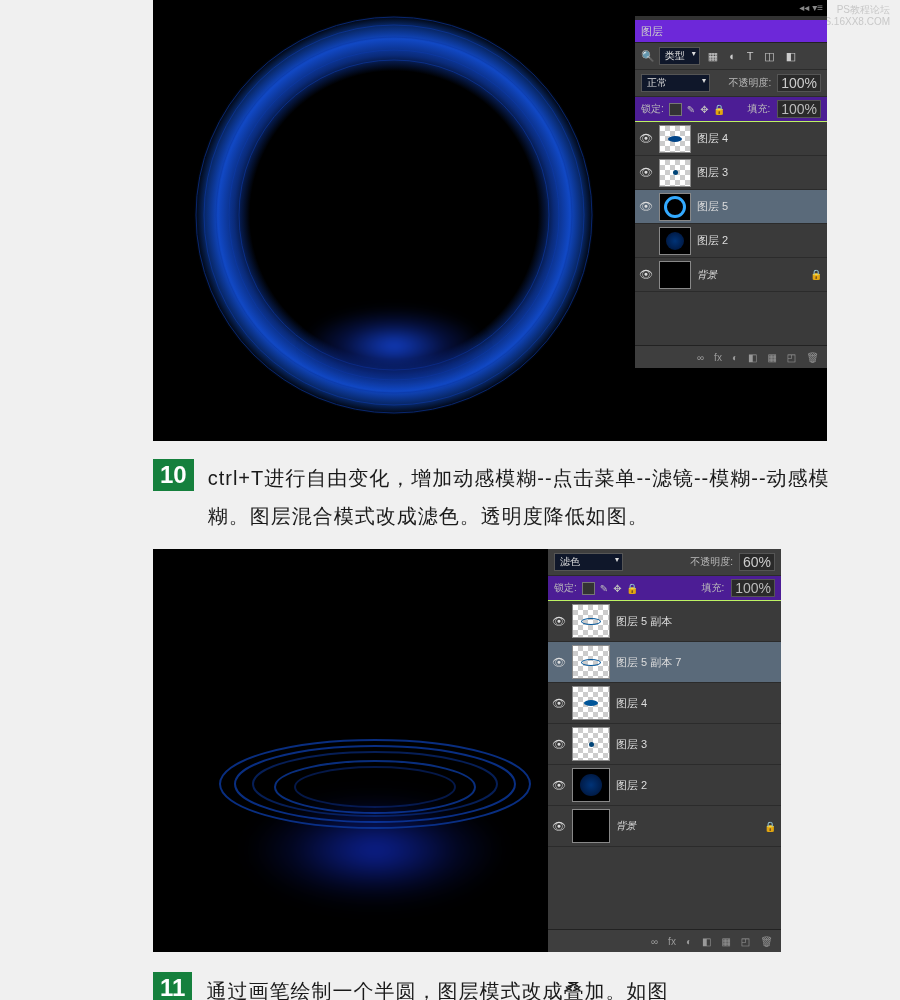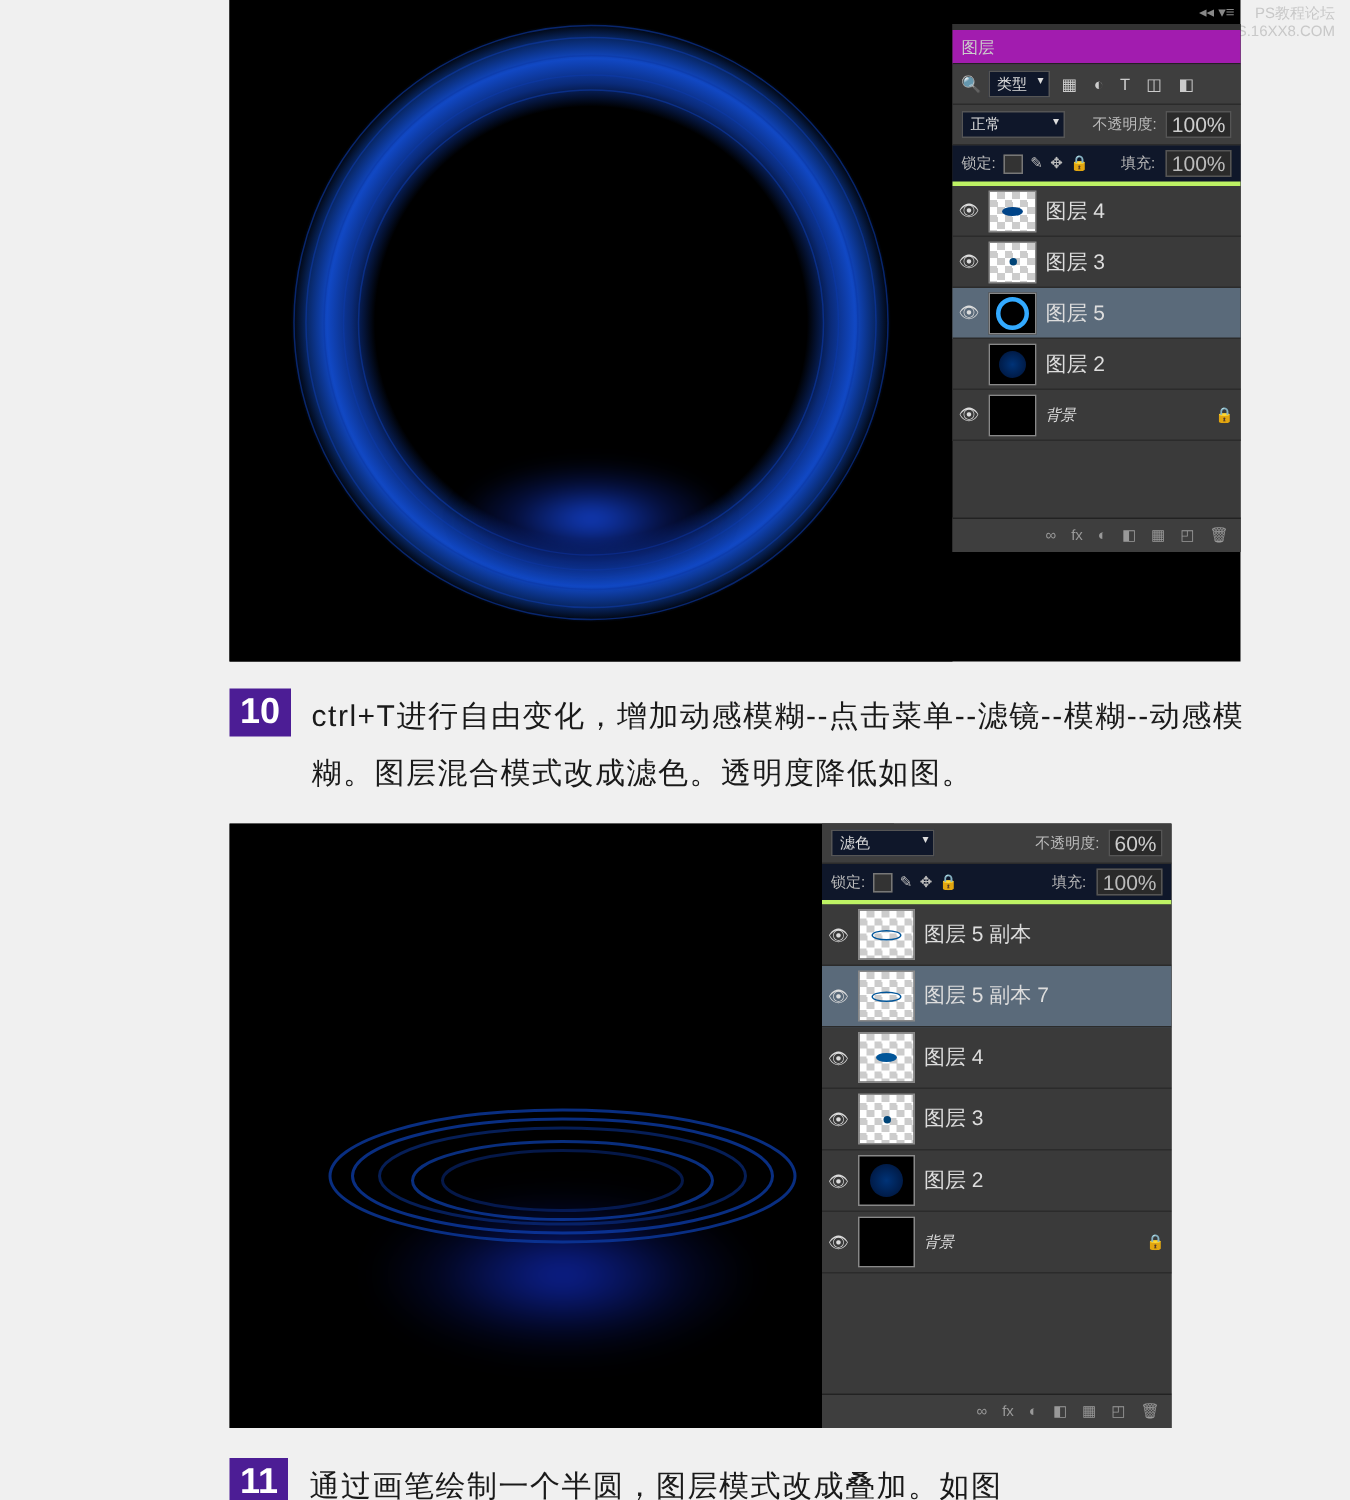--- a/index.html
+++ b/index.html
@@ -2,42 +2,42 @@
 <html><head>
 <meta charset="utf-8">
 <style>
 body{margin:0;background:#f0f0f0;font-family:"Microsoft YaHei",sans-serif;width:900px}
 .watermark{position:absolute;top:4px;right:10px;color:#c8c8c8;font-size:10px;text-align:right;line-height:1.2}
 .shot{position:relative;background:#000;margin:0 0 18px 153px}
 .shot1{width:674px;height:441px}
 .canvas1{position:absolute;left:0;top:0;width:482px;height:441px;background:#000}
 .panel{position:absolute;right:0;top:0;background:#3a3a3a;color:#ccc;font-size:11px}
 .panel1{width:192px;height:352px;top:16px}
-.p-head{background:#a21caf;display:flex;align-items:center;height:22px;padding:0 6px;border-bottom:1px solid #222;font-size:11px}
+.p-head{background:#6d28d9;display:flex;align-items:center;height:22px;padding:0 6px;border-bottom:1px solid #222;font-size:11px}
 .p-tabs{display:flex;gap:4px;padding:2px 4px;background:#323232;font-size:10px;position:relative}
 .p-tabs .mini{position:absolute;right:4px;top:-14px;font-size:10px;color:#888}
 .p-row{display:flex;align-items:center;gap:4px;padding:3px 6px;height:20px;border-bottom:1px solid #2b2b2b;background:#3e3e3e}
 .dd{background:#0f172a;border:1px solid #555;padding:1px 14px 1px 5px;font-size:10px;position:relative;color:#ddd}
 .dd:after{content:"▾";position:absolute;right:3px;top:1px;font-size:8px}
 .opac{margin-left:auto;font-size:10px;color:#bbb}
 .pct{background:#2a2a2a;border:1px solid #555;padding:0 3px;font-size:14px;margin-left:2px}
-.lock-row{display:flex;align-items:center;gap:5px;padding:3px 6px;height:18px;background:#0f172a;border-bottom:3px solid #bef264;font-size:10px;color:#bbb}
+.lock-row{display:flex;align-items:center;gap:5px;padding:3px 6px;height:18px;background:#4c1d95;border-bottom:1px solid #bef264;font-size:10px;color:#bbb}
 .sq{width:11px;height:11px;border:1px solid #777;background:#333}
 .layers{background:#3a3a3a}
 .layer{display:flex;align-items:center;height:33px;border-bottom:1px solid #2b2b2b;padding:0 4px;gap:6px}
 .layer.sel{background:#5a6a7a}
 .eye{width:14px;height:14px;display:flex;align-items:center;justify-content:center;font-size:11px;color:#ddd}
 .thumb{width:30px;height:26px;border:1px solid #888;background:#fff;flex-shrink:0;display:flex;align-items:center;justify-content:center;font-size:8px}
 .thumb.chk{background:repeating-conic-gradient(#ccc 0 25%,#fff 0 50%) 0 0/10px 10px}
 .thumb.blk{background:#000}
-.lname{font-size:14px;color:#ddd}
+.lname{font-size:11px;color:#ddd}
 .lname.it{font-style:italic;font-size:10px}
 .p-foot{position:absolute;bottom:0;left:0;right:0;height:22px;background:#3e3e3e;border-top:1px solid #222;display:flex;align-items:center;justify-content:flex-end;gap:10px;padding:0 8px;color:#999;font-size:10px}
 .step{display:flex;align-items:flex-start;margin:0 40px 14px 153px}
-.num{background:#4c1d95;color:#fff;font-size:24px;font-weight:bold;padding:2px 7px;margin-right:14px;flex-shrink:0}
+.num{background:#15803d;color:#fff;font-size:24px;font-weight:bold;padding:2px 7px;margin-right:14px;flex-shrink:0}
 .txt{font-size:20px;color:#1a1a1a;line-height:1.9;letter-spacing:1px}
 .shot2{width:628px;height:403px;background:#000;margin:0 0 20px 153px;position:relative;overflow:hidden}
 .canvas2{position:absolute;left:0;top:0;width:443px;height:403px;background:#000}
 .panel2{width:233px;height:403px}
 svg{display:block}
 .ring-glow{position:absolute;left:50%;bottom:40px;transform:translateX(-50%);width:260px;height:110px;background:radial-gradient(ellipse 130px 55px at center,rgba(20,70,220,.9),rgba(10,30,120,.5) 40%,transparent 70%);filter:blur(6px)}
 .disc-glow{position:absolute;left:50%;top:56%;transform:translateX(-50%);width:340px;height:150px;background:radial-gradient(ellipse 170px 75px at center,rgba(15,40,180,.85),rgba(5,15,80,.4) 50%,transparent 75%);filter:blur(10px)}
 .lk{margin-left:auto;font-size:10px;color:#aaa}
 .tdot{width:5px;height:5px;border-radius:50%;background:#047}
 </style>

